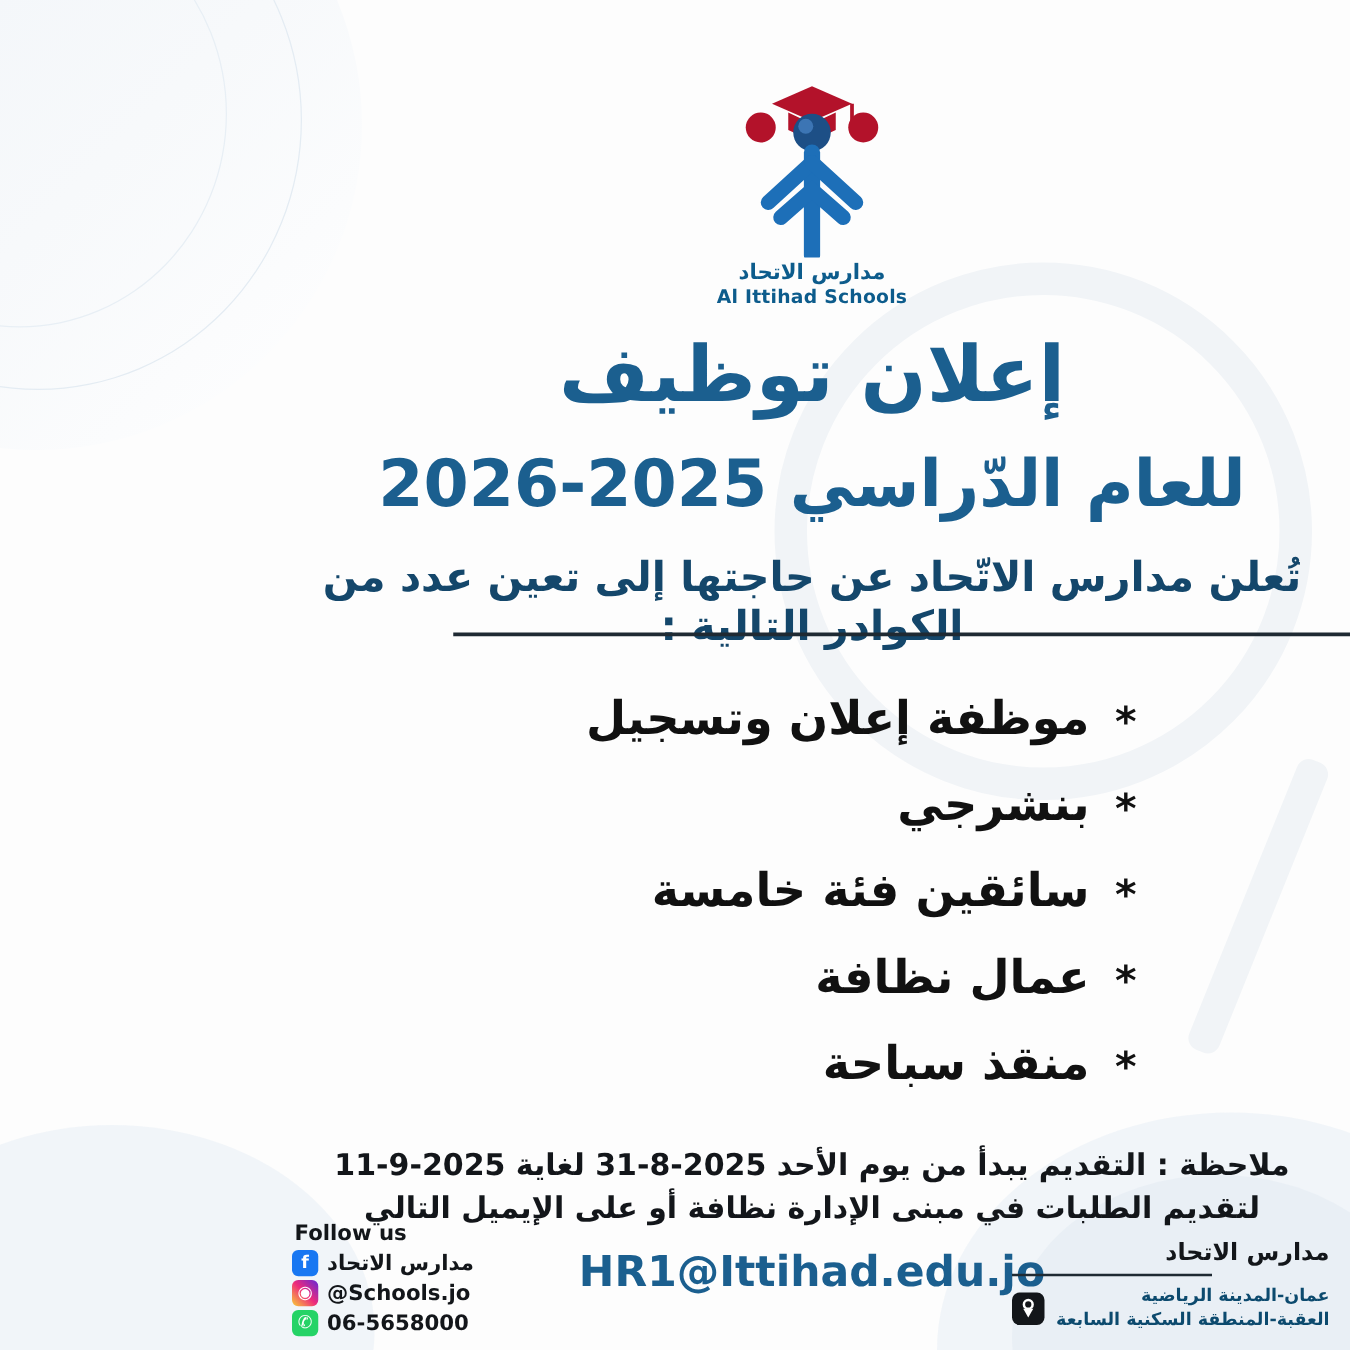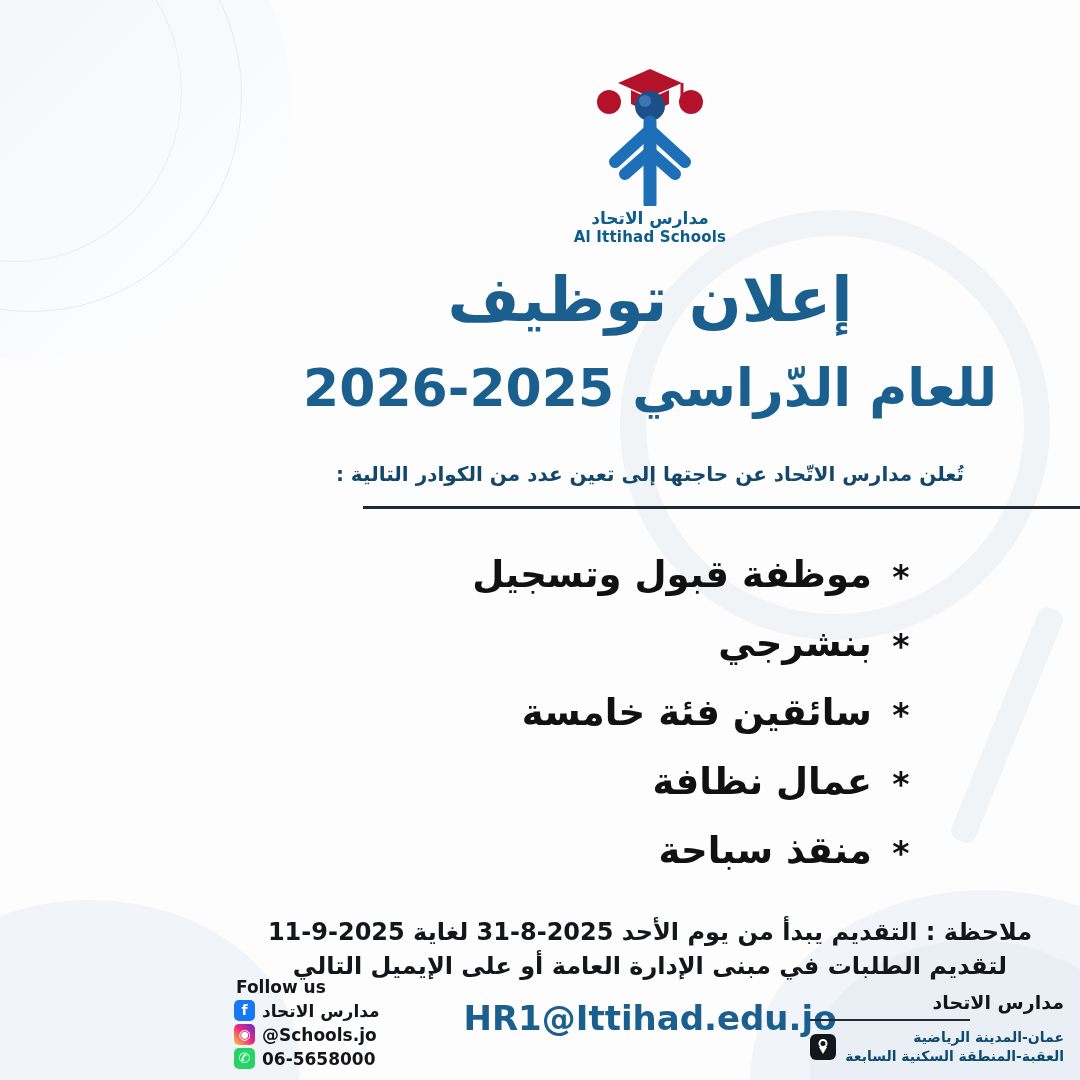--- a/index.html
+++ b/index.html
@@ -152,24 +152,24 @@
     top: 358px;
     width: 100%;
     text-align: center;
     font-size: 52px;
     font-weight: bold;
     color: #1b5f8f;
   }
 
   .lead {
     position: absolute;
-    top: 462px;
+    top: 442px;
     width: 100%;
     text-align: center;
-    font-size: 20px;
+    font-size: 33px;
     font-weight: bold;
     color: #14476b;
   }
   .divider {
     position: absolute;
     top: 506px;
     left: 143px;
     width: 795px;
     height: 3px;
     background: #1f2a33;
@@ -397,21 +397,21 @@
     <div class="title-main">إعلان توظيف</div>
     <div class="title-sub">للعام الدّراسي 2025-2026</div>
 
     <div class="lead">تُعلن مدارس الاتّحاد عن حاجتها إلى تعين عدد من الكوادر التالية :</div>
     <div class="divider"></div>
 
     <ul class="positions">
       <li class="position-item">
         <div class="position-row">
           <span class="bullet">*</span>
-          <span class="position-label">موظفة قبول وتسجيل</span>
+          <span class="position-label">موظفة إعلان وتسجيل</span>
         </div>
       </li>
       <li class="position-item">
         <div class="position-row">
           <span class="bullet">*</span>
           <span class="position-label">بنشرجي</span>
         </div>
       </li>
       <li class="position-item">
         <div class="position-row">
@@ -428,21 +428,21 @@
       <li class="position-item">
         <div class="position-row">
           <span class="bullet">*</span>
           <span class="position-label">منقذ سباحة</span>
         </div>
       </li>
     </ul>
 
     <div class="note-block">
       <div class="note-line">ملاحظة : التقديم يبدأ من يوم الأحد  2025-8-31  لغاية 2025-9-11</div>
-      <div class="note-line">لتقديم الطلبات في مبنى الإدارة العامة أو على الإيميل التالي</div>
+      <div class="note-line">لتقديم الطلبات في مبنى الإدارة نظافة أو على الإيميل التالي</div>
     </div>
     <div class="email">HR1@Ittihad.edu.jo</div>
 
     <div class="follow">
       <div class="follow-title">Follow us</div>
 
       <div class="follow-row">
         <span class="sm-icon fb">
           <span class="glyph">f</span>
         </span>

